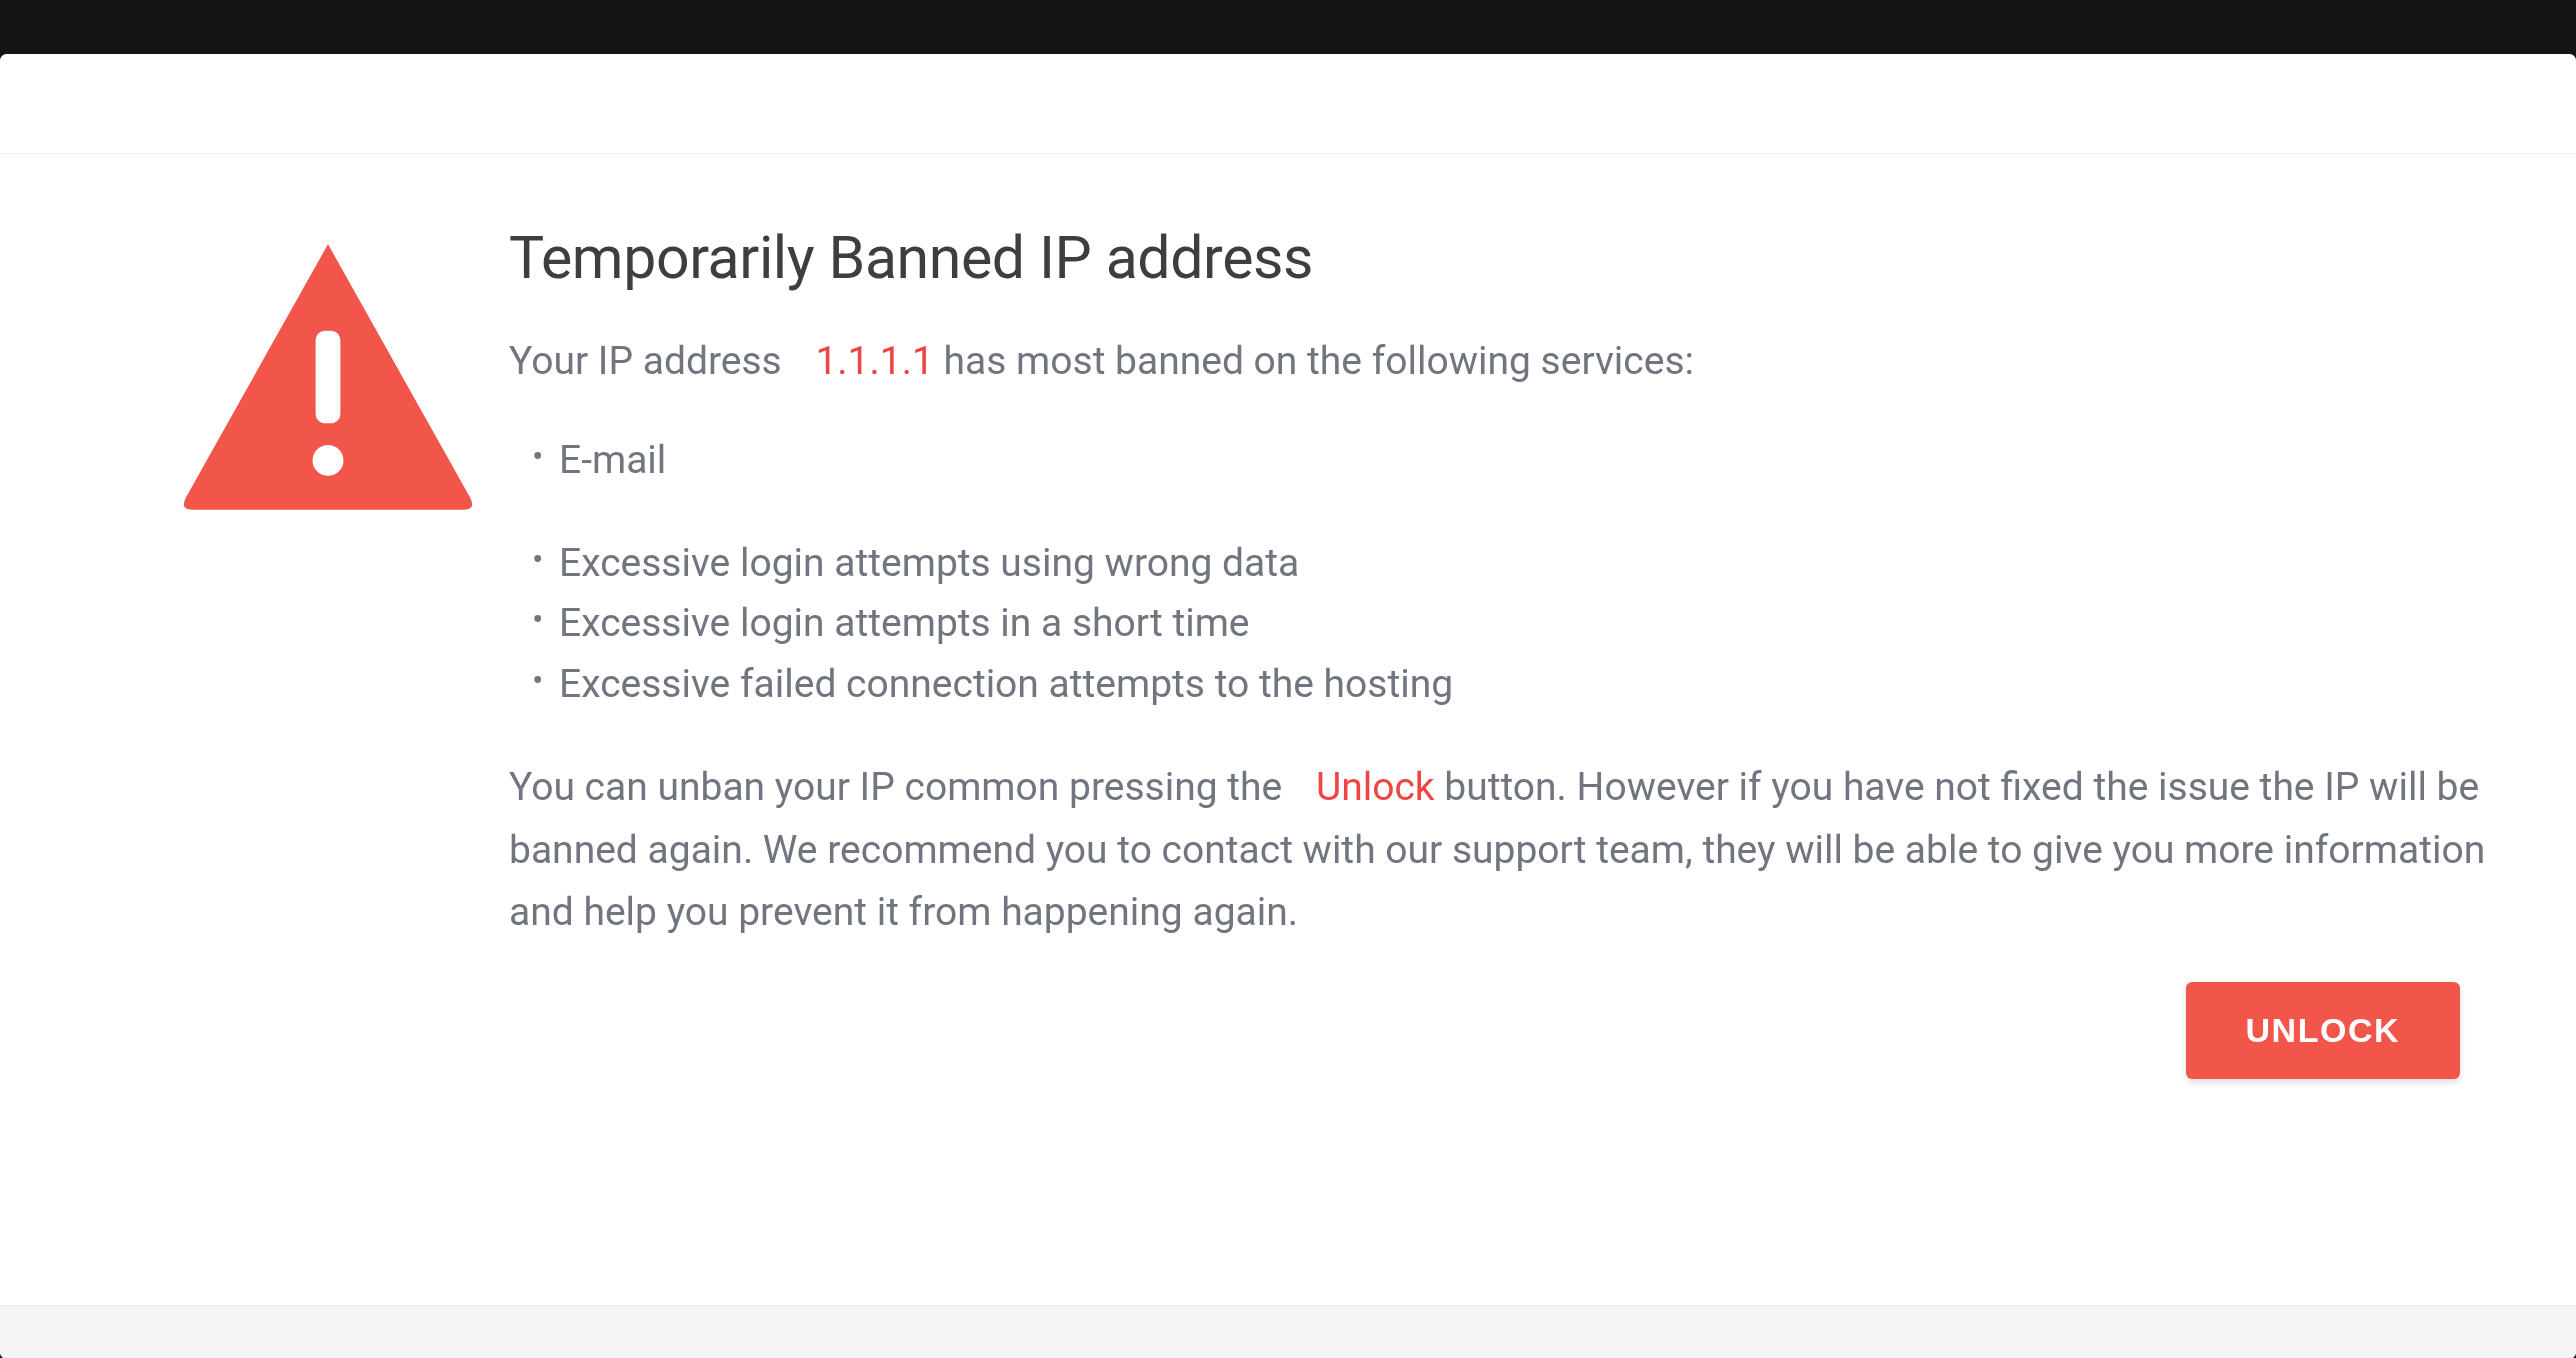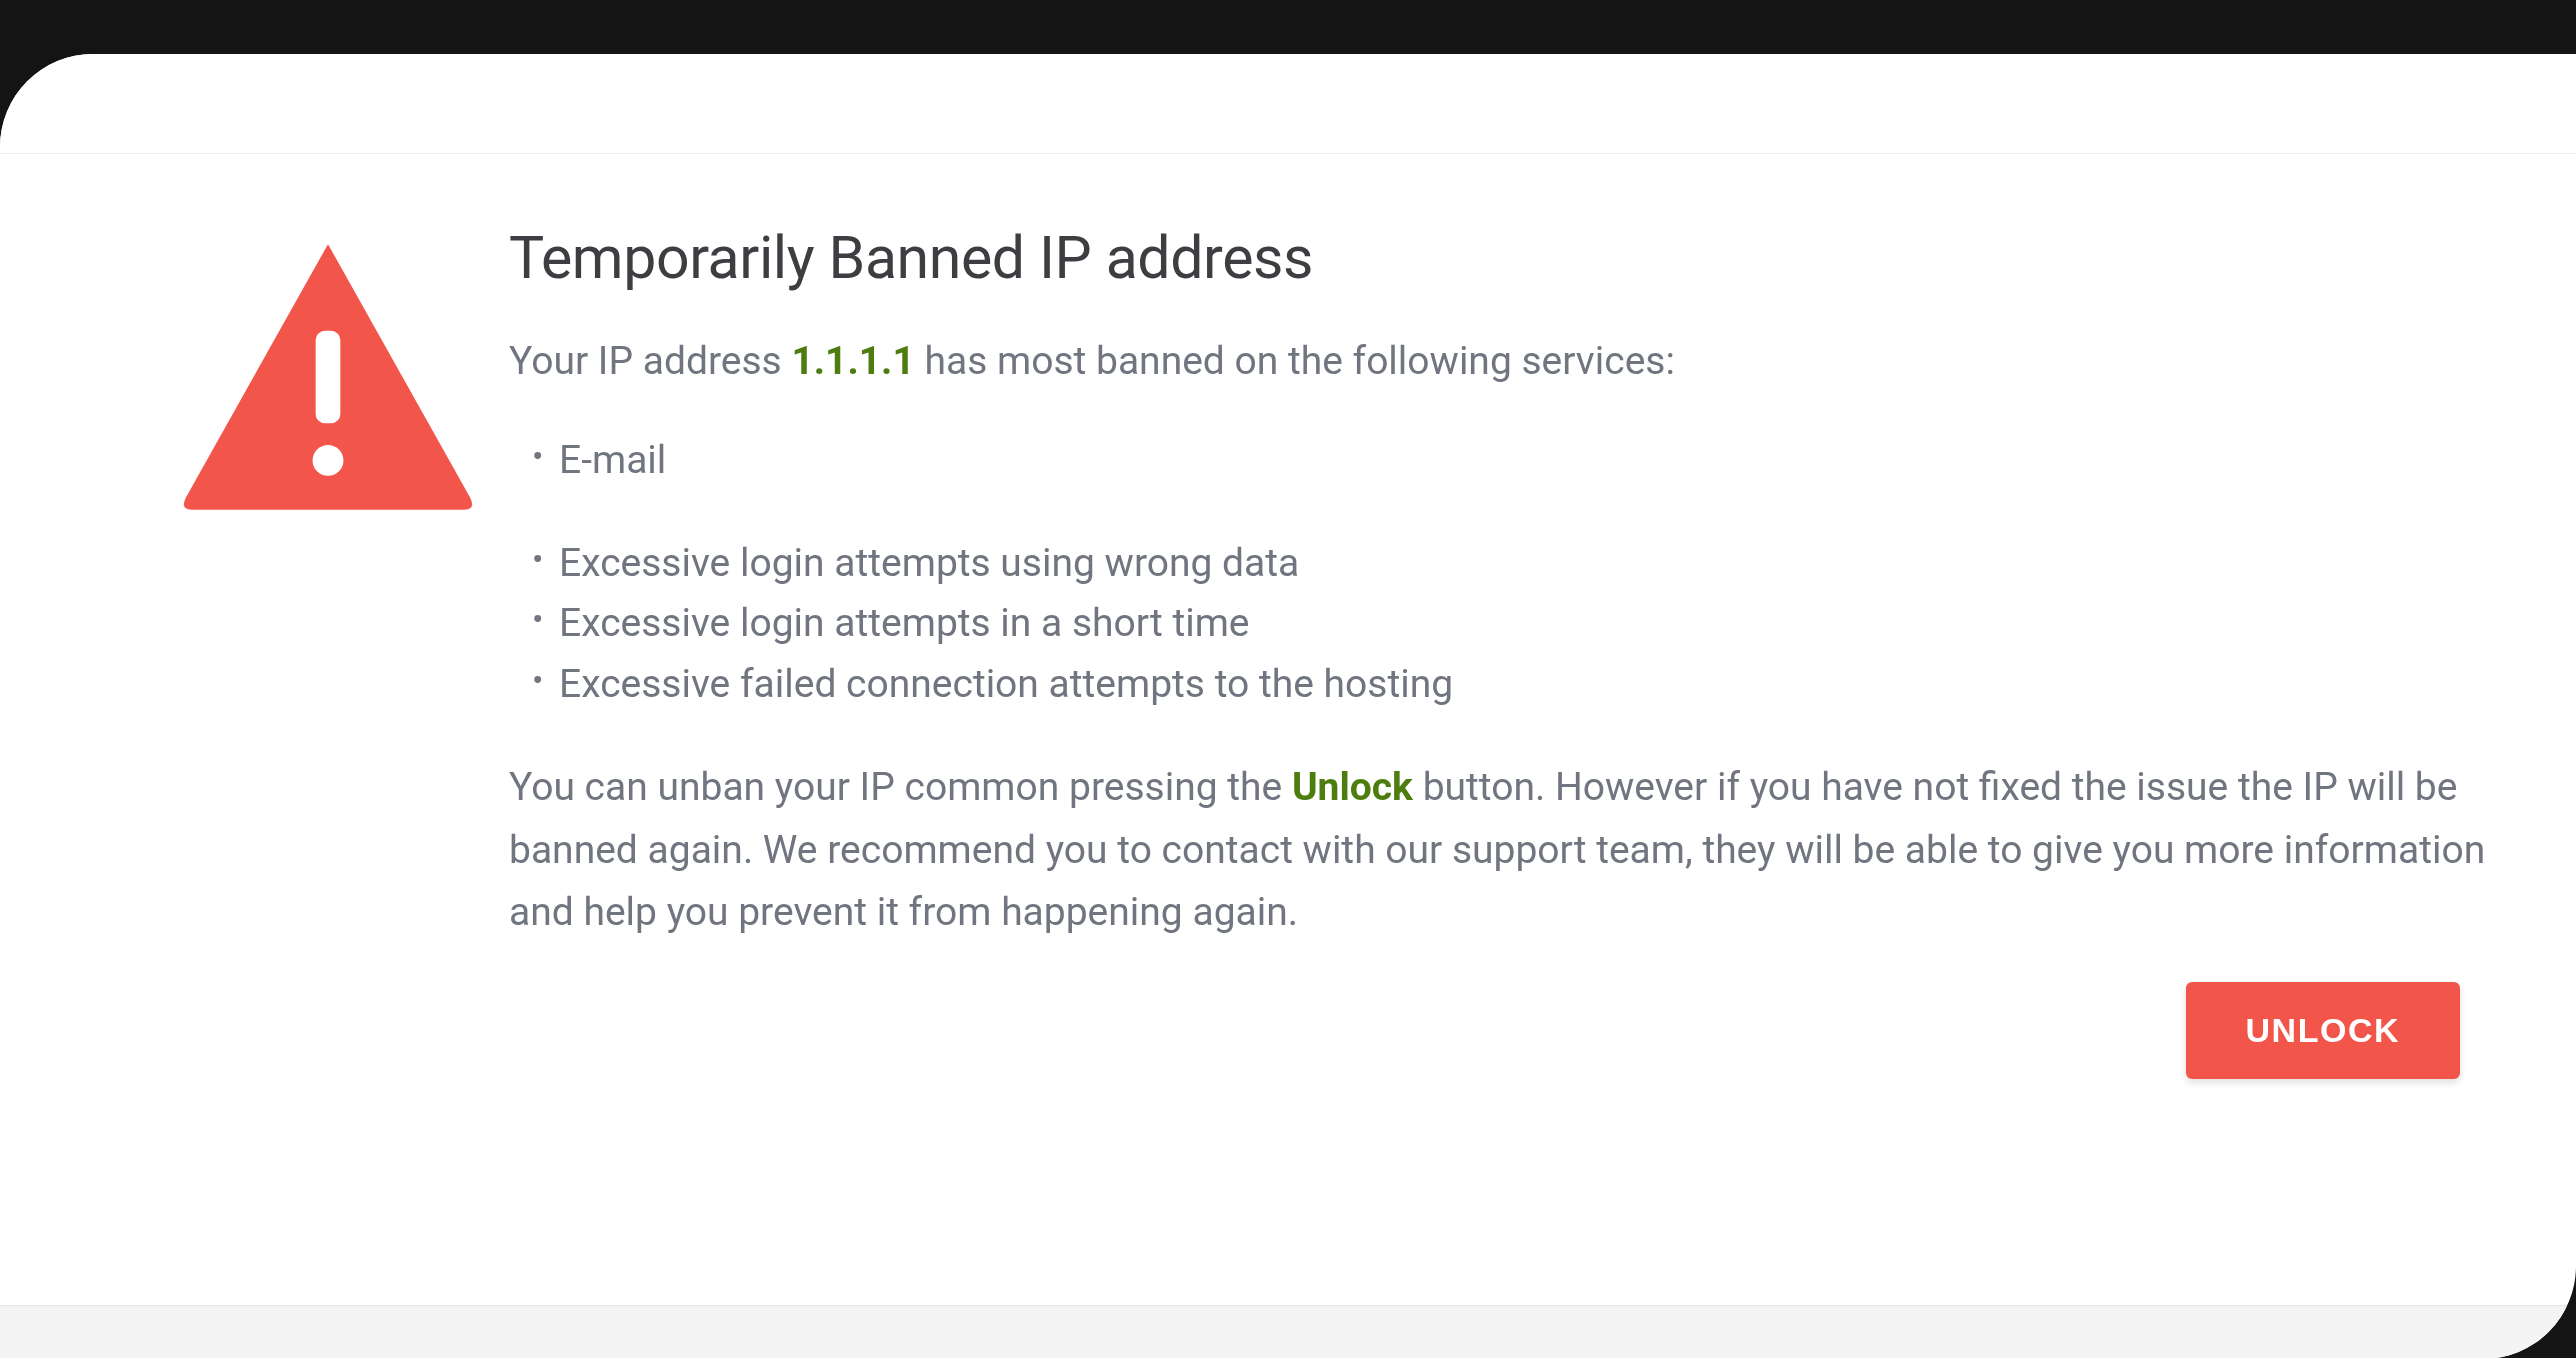--- a/index.html
+++ b/index.html
@@ -23,20 +23,21 @@
     .card {
       position: absolute;
       top: 54px;
       left: 0;
       right: 0;
       bottom: 0;
       background: #ffffff;
       border-top-left-radius: 93px;
       border-bottom-right-radius: 93px;
       overflow: hidden;
+      border-radius: 7px;
     }
     .header-bar {
       height: 100px;
       width: 100%;
       background: #ffffff;
       border-bottom: 0.8px solid #ececec;
     }
     .content-wrap {
       display: flex;
       padding: 69px 39px 39px 170px;
@@ -61,22 +62,23 @@
       margin-bottom: 39px;
       letter-spacing: -0.4px;
     }
     p.lead {
       font-size: 39px;
       line-height: 1.55;
       color: #70757f;
       margin-bottom: 39px;
     }
     p.lead strong, p.para strong {
-      color: #4d7c0f;
-      font-weight: 700;
+      color: #ef4444;
+      font-weight: 400;
+      margin-left: 24px;
     }
     ul.list {
       list-style: none;
       margin-bottom: 42px;
       padding-left: 23px;
     }
     ul.list li {
       font-size: 39px;
       line-height: 1.55;
       color: #70757f;

